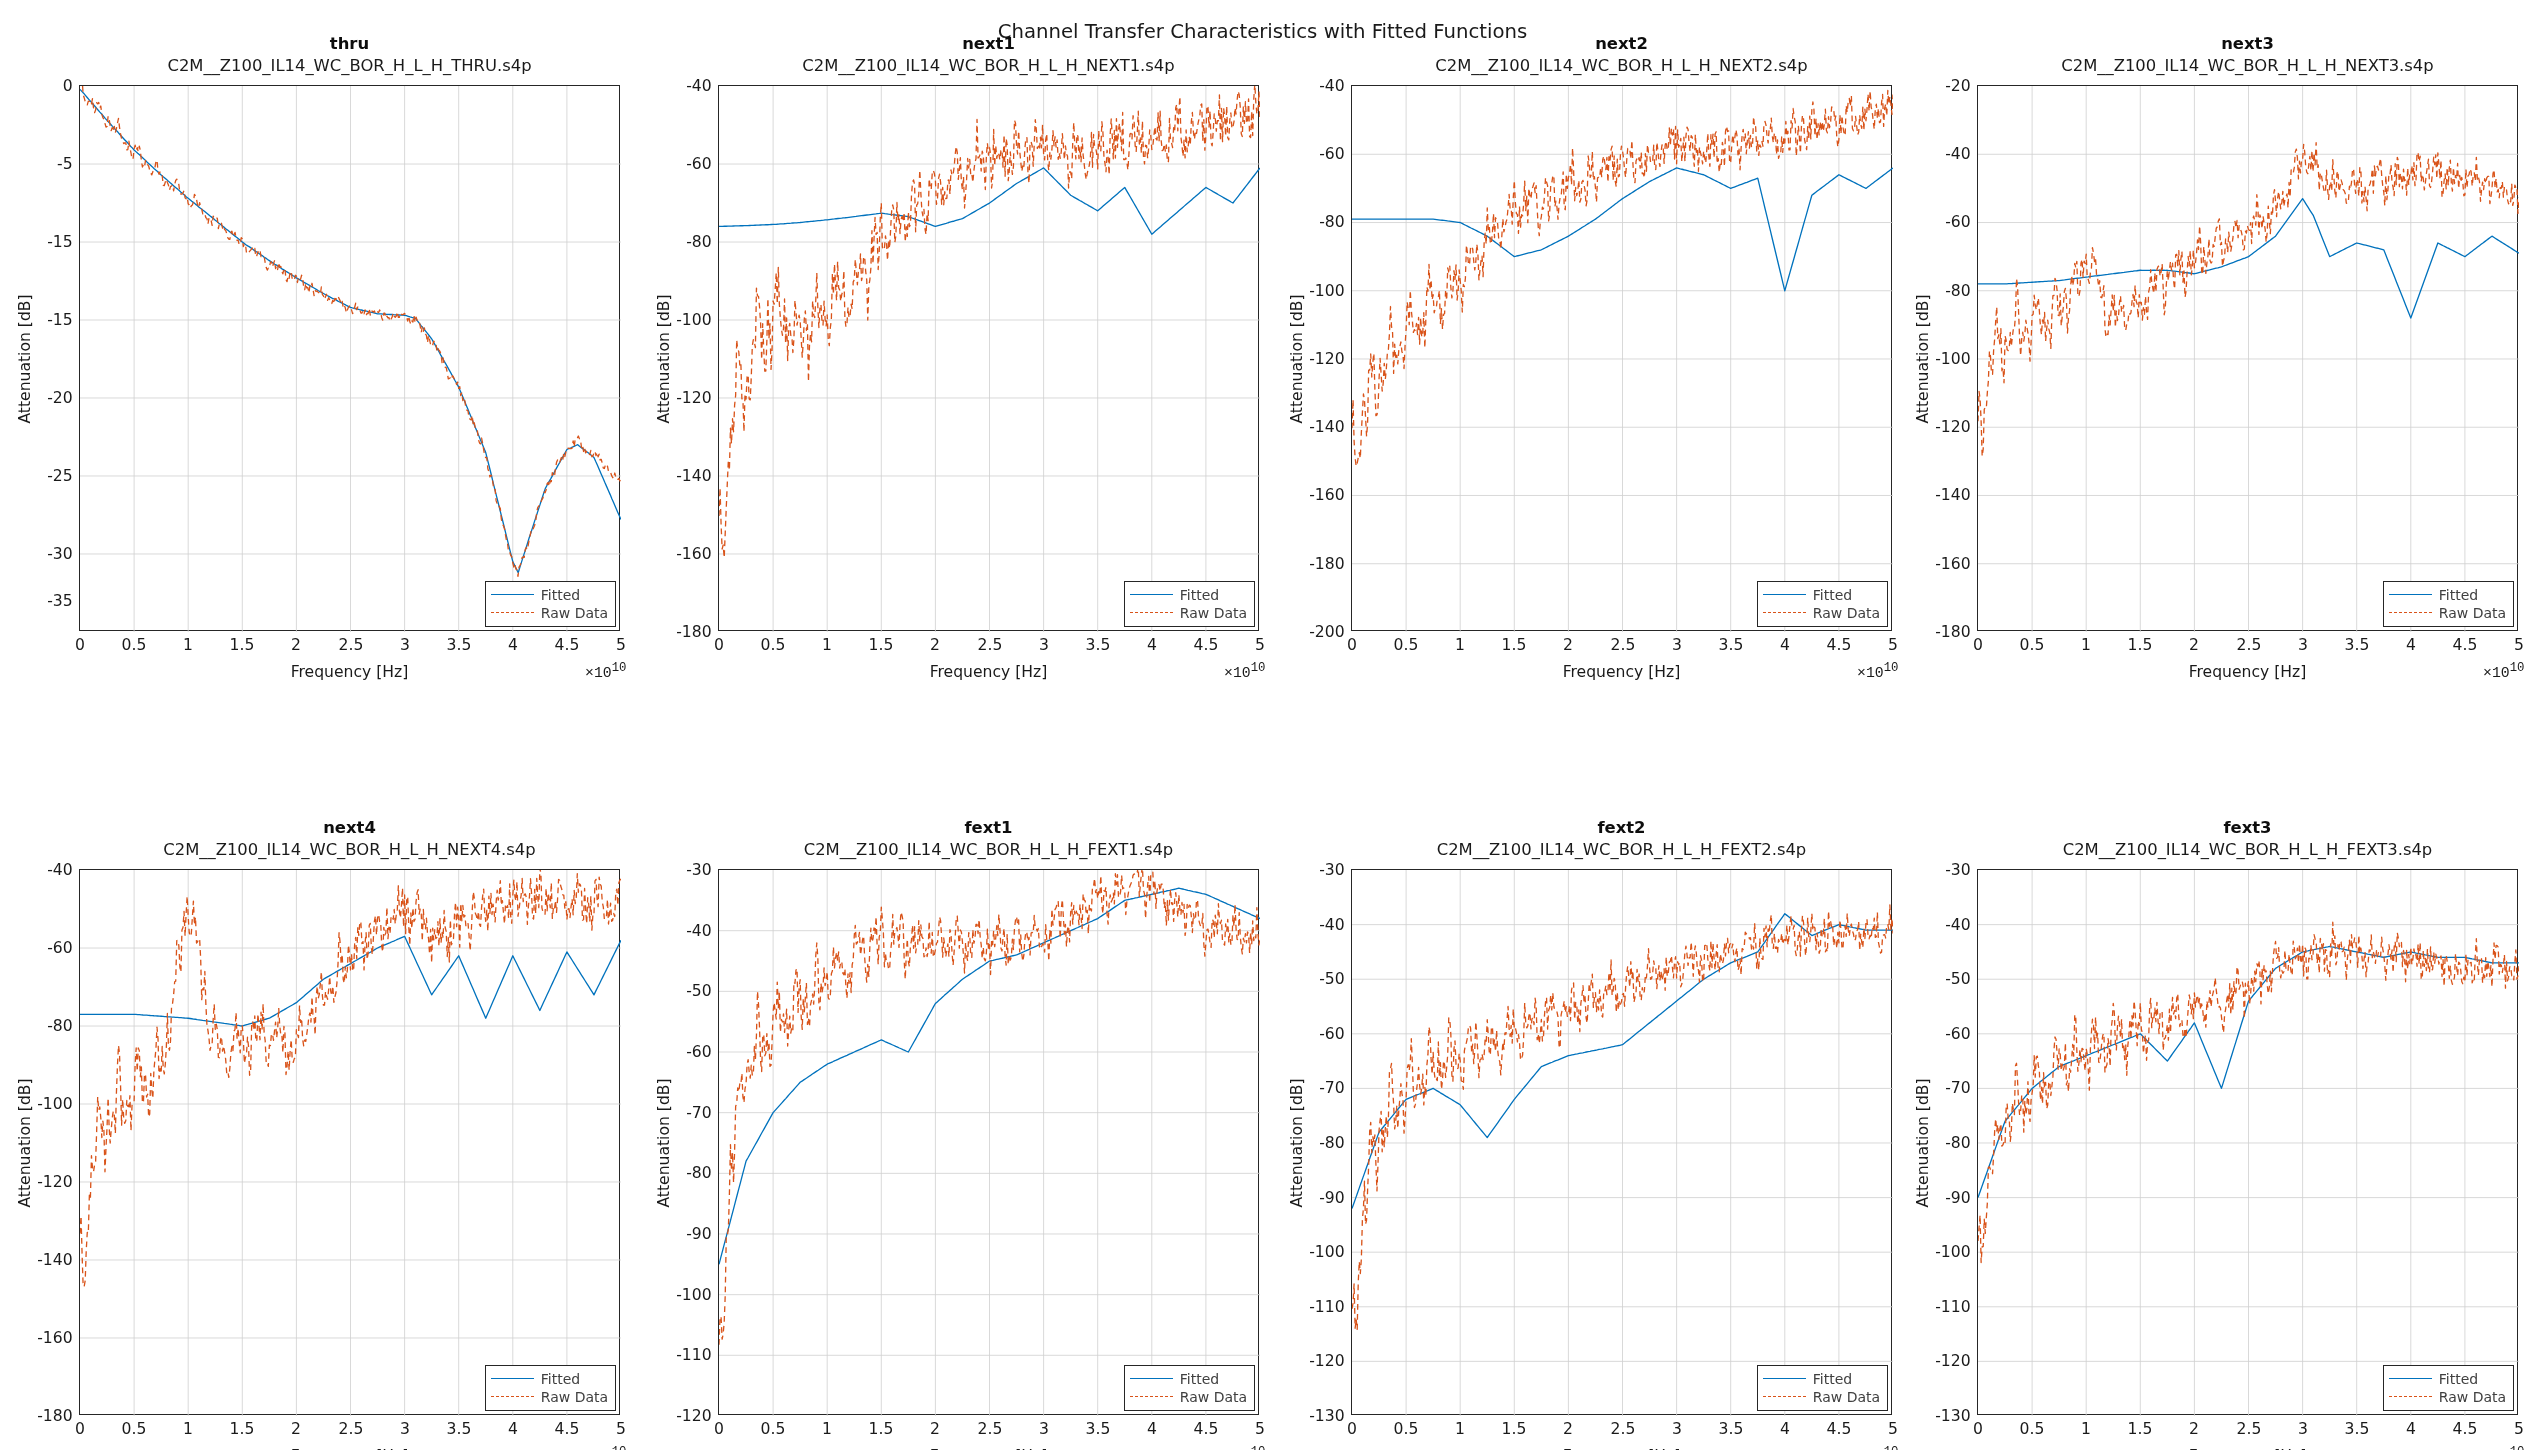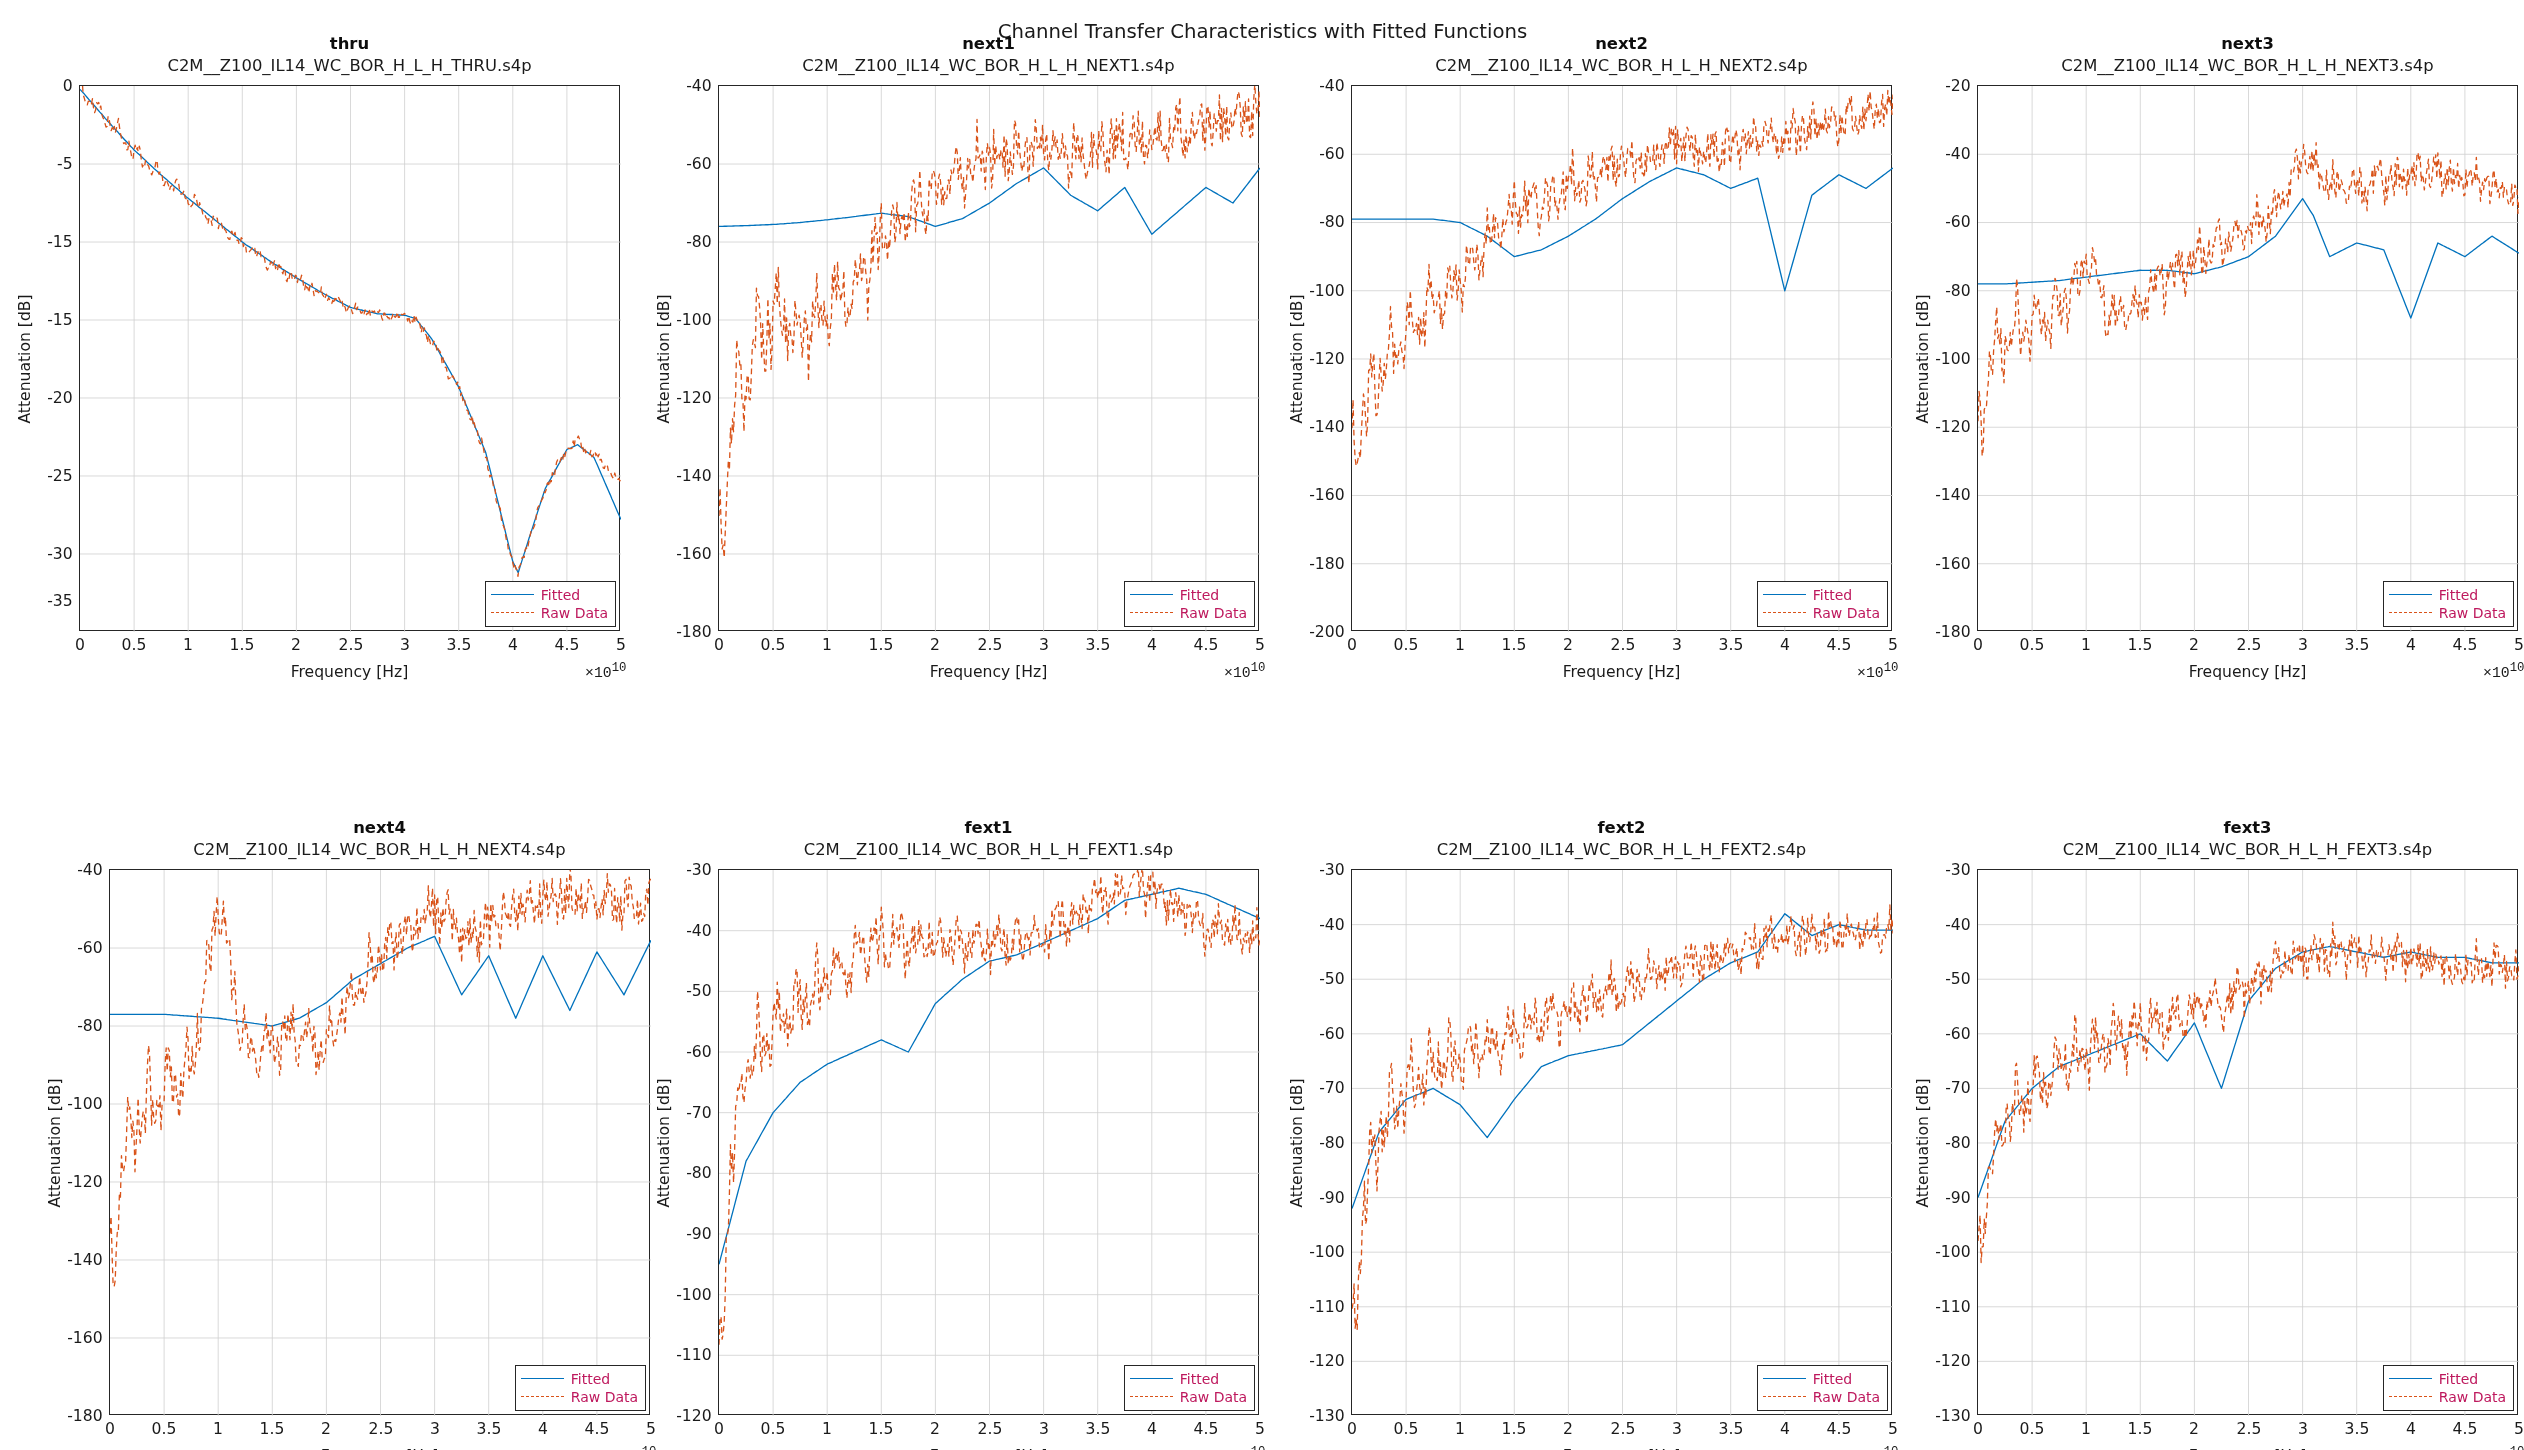--- a/index.html
+++ b/index.html
@@ -9,21 +9,21 @@
   .subplot{position:absolute;}
   .sp-title{position:absolute;left:0;width:100%;text-align:center;font-weight:700;font-size:16.4px;color:#0d0d0d;top:-51px;}
   .sp-sub{position:absolute;left:0;width:100%;text-align:center;font-weight:400;font-size:16.4px;color:#1a1a1a;top:-29.5px;}
   .axes{position:absolute;left:0;top:0;border:0.8px solid #262626;box-sizing:border-box;background:#fff;}
   .axes svg{position:absolute;left:0;top:0;display:block;}
   .ytick{position:absolute;right:100%;margin-right:7.4px;transform:translateY(-50%);font-size:15.6px;color:#1a1a1a;white-space:nowrap;}
   .xtick{position:absolute;top:100%;margin-top:5.7px;transform:translateX(-50%);font-size:15.6px;color:#1a1a1a;white-space:nowrap;}
   .ylabel{position:absolute;font-size:15.6px;color:#1a1a1a;white-space:nowrap;transform-origin:0 0;transform:rotate(-90deg);}
   .xlabel{position:absolute;left:0;width:100%;text-align:center;font-size:15.6px;color:#1a1a1a;}
   .xexp{position:absolute;font-size:14.8px;color:#1a1a1a;white-space:nowrap;font-family:Liberation Mono, monospace;}
-  .legend{position:absolute;border:0.8px solid #262626;background:#fff;padding:4.1px 6.6px 4.1px 4.9px;font-size:14px;color:#be185d;z-index:5;}
+  .legend{position:absolute;border:0.8px solid #262626;background:#fff;padding:4.1px 6.6px 4.1px 4.9px;font-size:14px;color:#404040;z-index:5;}
   .legrow{display:flex;align-items:center;height:18px;}
   .legline{width:43px;height:0;margin-right:6.6px;flex:none;}
   .legsolid{border-top:1.6px solid #0072BD;}
   .legdash{border-top:1.6px dashed #D95319;}
   .legtxt{line-height:18px;white-space:nowrap;}
 </style>
 </head>
 <body>
 
 <div id="figure">
@@ -274,21 +274,21 @@
               <span class="legline legsolid"></span>
               <span class="legtxt">Fitted</span>
             </div>
             <div class="legrow">
               <span class="legline legdash"></span>
               <span class="legtxt">Raw Data</span>
             </div>
           </div>
         </div>
       </div>
-      <div class="subplot" style="left: 79px; top: 869px; width: 541px; height: 546px; margin-left: 30px;">
+      <div class="subplot" style="left: 79px; top: 869px; width: 541px; height: 546px;">
         <div class="sp-title">next4</div>
         <div class="sp-sub">C2M__Z100_IL14_WC_BOR_H_L_H_NEXT4.s4p</div>
         <div class="axes" style="width: 541px; height: 546px;">
           <svg width="541" height="546" viewBox="0 0 660 666">
             <line x1="66" x2="66" y1="0" y2="666" stroke="#d0d0d0" stroke-width="1"></line>
             <line x1="132" x2="132" y1="0" y2="666" stroke="#d0d0d0" stroke-width="1"></line>
             <line x1="198" x2="198" y1="0" y2="666" stroke="#d0d0d0" stroke-width="1"></line>
             <line x1="264" x2="264" y1="0" y2="666" stroke="#d0d0d0" stroke-width="1"></line>
             <line x1="330" x2="330" y1="0" y2="666" stroke="#d0d0d0" stroke-width="1"></line>
             <line x1="396" x2="396" y1="0" y2="666" stroke="#d0d0d0" stroke-width="1"></line>

